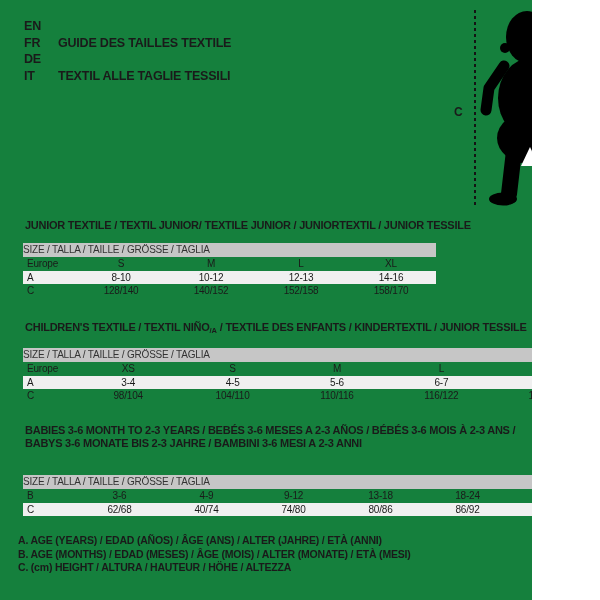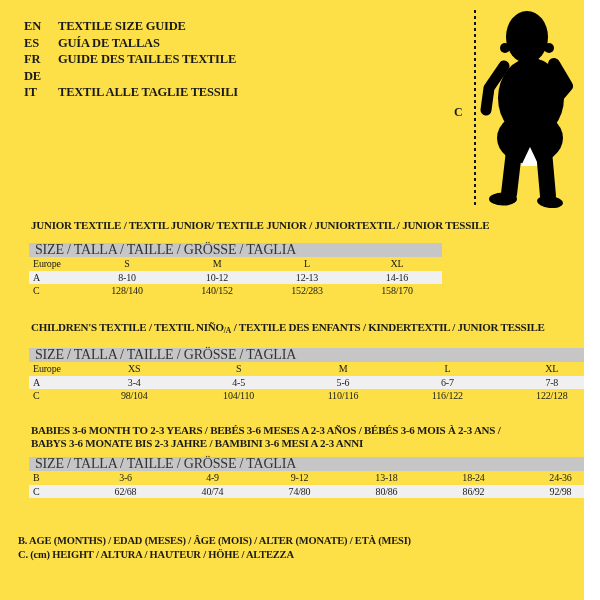--- a/index.html
+++ b/index.html
@@ -1,65 +1,60 @@
 <!DOCTYPE html>
 <html><head>
 <meta charset="utf-8">
 <style>
   html,body{margin:0;padding:0;background:#fff;}
   #page{
-    position:relative;width:584px;height:600px;background:#fde047;overflow:hidden;
-    font-family:Liberation Serif, serif;color:#1a1a1a;
+    position:relative;width:532px;height:600px;background:#15803d;overflow:hidden;
+    font-family:Liberation Sans, sans-serif;color:#1a1a1a;
   }
   .abs{position:absolute;}
 
   
   #lang-guide{left:24px;top:18px;font-weight:700;font-size:12.5px;letter-spacing:-0.2px;}
   .lang-row{display:grid;grid-template-columns:34px auto;line-height:16.5px;white-space:nowrap;}
 
   
   #dashed-line{left:474px;top:10px;width:2px;height:197px;
     background:repeating-linear-gradient(to bottom,#141414 0 3px,transparent 3px 6px);}
   #figure-label{left:454px;top:105px;font-weight:700;font-size:12px;}
 
   
-  .section{position:absolute;left:29px;}
+  .section{position:absolute;left:23px;}
   #sec-junior{top:219px;width:413px;}
   #sec-children{top:321px;width:575px;}
   #sec-babies{top:424px;width:575px;}
   .sec-title{font-weight:700;font-size:11px;line-height:13px;letter-spacing:-0.25px;
     margin:0 0 11px 2px;white-space:nowrap;}
-  #sec-babies .sec-title{margin-bottom:7px;}
+  #sec-babies .sec-title{margin-bottom:25px;}
   .sub-a{font-size:7.5px;vertical-align:-2px;letter-spacing:0;}
   .size-bar{height:14px;line-height:14px;background:#c6c6c6;color:#333333;
-    font-size:14px;padding-left:6px;letter-spacing:-0.2px;box-sizing:border-box;}
+    font-size:10px;padding-left:0;letter-spacing:-0.2px;box-sizing:border-box;}
   table.size-table{width:100%;border-collapse:collapse;table-layout:fixed;
     font-size:10px;letter-spacing:-0.2px;}
   table.size-table td{height:13.5px;padding:0;text-align:center;vertical-align:middle;}
   table.size-table td.lbl{text-align:left;padding-left:4px;}
   col.label-col{width:53px;}
   tr.alt{background:#f0f0f0;}
 
   
   #footnotes{left:18px;top:534px;font-weight:700;font-size:10.5px;
     line-height:13.6px;letter-spacing:-0.2px;white-space:nowrap;}
 </style>
 </head>
 <body>
 
 <div id="page">
 
   <div id="lang-guide" class="abs">
     <div class="lang-row">
       <span>EN</span>
-      <span>TEXTILE SIZE GUIDE</span>
-    </div>
-    <div class="lang-row">
-      <span>ES</span>
-      <span>GUÍA DE TALLAS</span>
     </div>
     <div class="lang-row">
       <span>FR</span>
       <span>GUIDE DES TAILLES TEXTILE</span>
     </div>
     <div class="lang-row">
       <span>DE</span>
     </div>
     <div class="lang-row">
       <span>IT</span>
@@ -109,21 +104,21 @@
         <td class="lbl">A</td>
         <td>8-10</td>
         <td>10-12</td>
         <td>12-13</td>
         <td>14-16</td>
       </tr>
       <tr>
         <td class="lbl">C</td>
         <td>128/140</td>
         <td>140/152</td>
-        <td>152/283</td>
+        <td>152/158</td>
         <td>158/170</td>
       </tr>
     </tbody>
       </table>
   </div>
 
   <div id="sec-children" class="section">
     <div class="sec-title">
       <span>CHILDREN'S TEXTILE / TEXTIL NIÑO</span><span class="sub-a">/A</span><span> / TEXTILE DES ENFANTS / KINDERTEXTIL / JUNIOR TESSILE</span>
     </div>
@@ -199,17 +194,18 @@
         <td>74/80</td>
         <td>80/86</td>
         <td>86/92</td>
         <td>92/98</td>
       </tr>
     </tbody>
       </table>
   </div>
 
   <div id="footnotes" class="abs">
+    <div>A. AGE (YEARS) / EDAD (AÑOS) / ÂGE (ANS) / ALTER (JAHRE) / ETÀ (ANNI)</div>
     <div>B. AGE (MONTHS) / EDAD (MESES) / ÂGE (MOIS) / ALTER (MONATE) / ETÀ (MESI)</div>
     <div>C. (cm) HEIGHT / ALTURA / HAUTEUR / HÖHE / ALTEZZA</div>
   </div>
 
 </div>
 
 </body></html>

